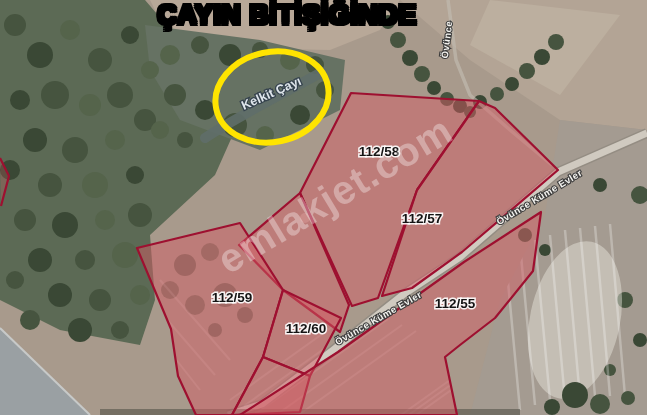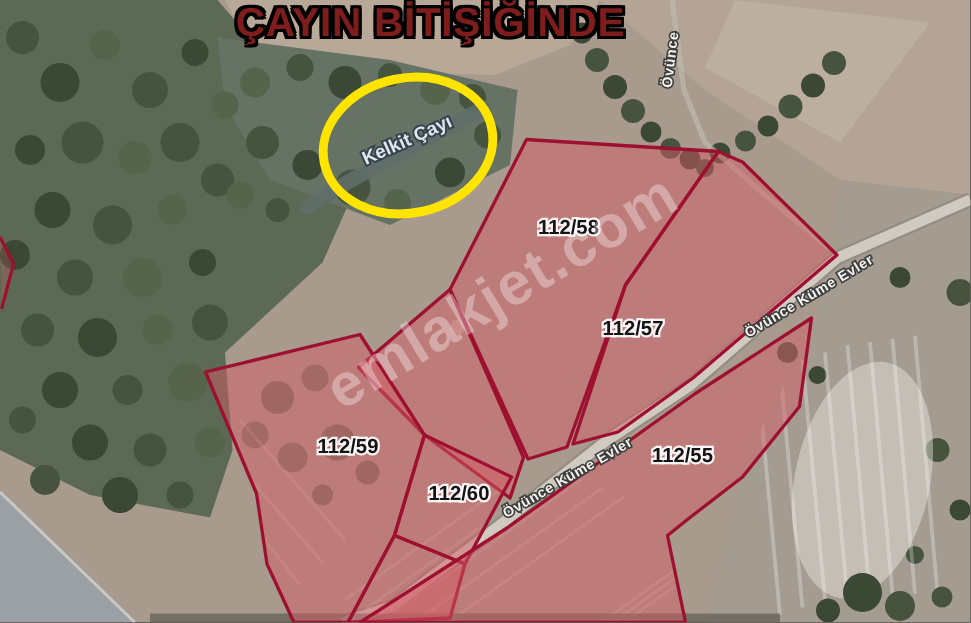--- a/index.html
+++ b/index.html
@@ -6,21 +6,21 @@
   .stage{
     position:relative;width:647px;height:415px;overflow:hidden;
     font-family:"Liberation Sans", sans-serif;
     background:#a89a8c;
   }
   .stage svg{position:absolute;left:0;top:0;}
   
   .headline{
     position:absolute;left:287px;top:0px;transform:translateX(-50%);
     font-size:27px;font-weight:800;letter-spacing:.5px;white-space:nowrap;
-    color:#7f1d1d;z-index:6;
+    color:#000000;z-index:6;
     text-shadow:-2px -2px 0 #000,2px -2px 0 #000,-2px 2px 0 #000,2px 2px 0 #000,
                 0 -2px 0 #000,0 2px 0 #000,-2px 0 0 #000,2px 0 0 #000;
   }
   
   .watermark{
     position:absolute;left:335px;top:195px;
     transform:translate(-50%,-50%) rotate(-31deg);
     font-size:40px;font-weight:600;letter-spacing:1px;white-space:nowrap;
     color:rgba(255,255,255,0.34);z-index:5;pointer-events:none;
   }

